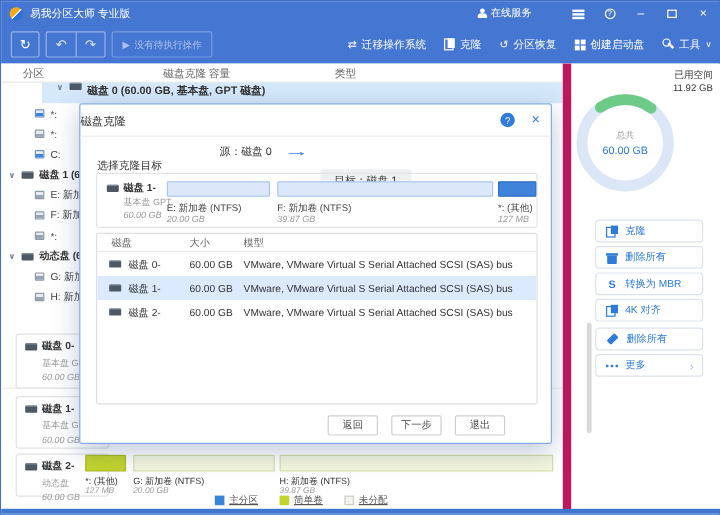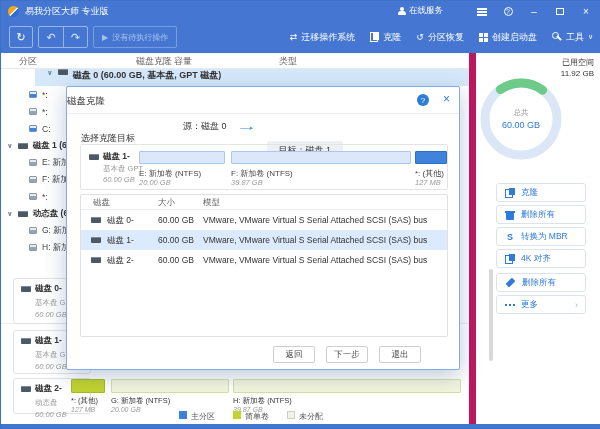--- a/index.html
+++ b/index.html
@@ -75,21 +75,21 @@
   .bar { position:absolute; top:326px; height:14px; border-radius:1px; }
   .bar-a { left:70px; width:34px; background:#c2d42e; border:1px solid #aaba23; }
   .bar-b { left:110px; width:118px; background:#f4f6dd; border:1px solid #d6dfa6; }
   .bar-c { left:232px; width:228px; background:#f4f6dd; border:1px solid #d6dfa6; }
   .bar-lbl { position:absolute; top:343px; font-size:7.5px; color:#333; white-space:nowrap; }
   .bar-sz  { position:absolute; top:353px; font-size:7px; color:#9a9a9a; font-style:italic; white-space:nowrap; }
   .bl-a{left:70px}.bl-b{left:110px}.bl-c{left:232px}
 
   .legend { position:absolute; left:120px; top:358px; width:260px; display:flex; justify-content:center; gap:18px;
     font-size:8px; color:#555; align-items:center; }
-  .leg-item { display:flex; align-items:flex-start; gap:4px; }
+  .leg-item { display:flex; align-items:center; gap:4px;text-decoration:underline; }
   .sq { width:8px; height:8px; }
   .sq-primary { background:#3b82d9; }
   .sq-simple { background:#c2d42e; }
   .sq-unalloc { background:#f2f2ee; border:1px solid #cfcfc6; }
 
   
   .sidebar { position:absolute; left:468px; top:52px; width:131px; height:373px; background:#fff; border-left:7px solid #be185d; }
   .donut-wrap { position:absolute; left:0; top:21px; width:90px; height:90px; }
   .donut-center { position:absolute; inset:0; display:flex; flex-direction:column; align-items:center; justify-content:center; gap:2px; }
   .donut-center .t1 { font-size:7.5px; color:#9a9a9a; }

